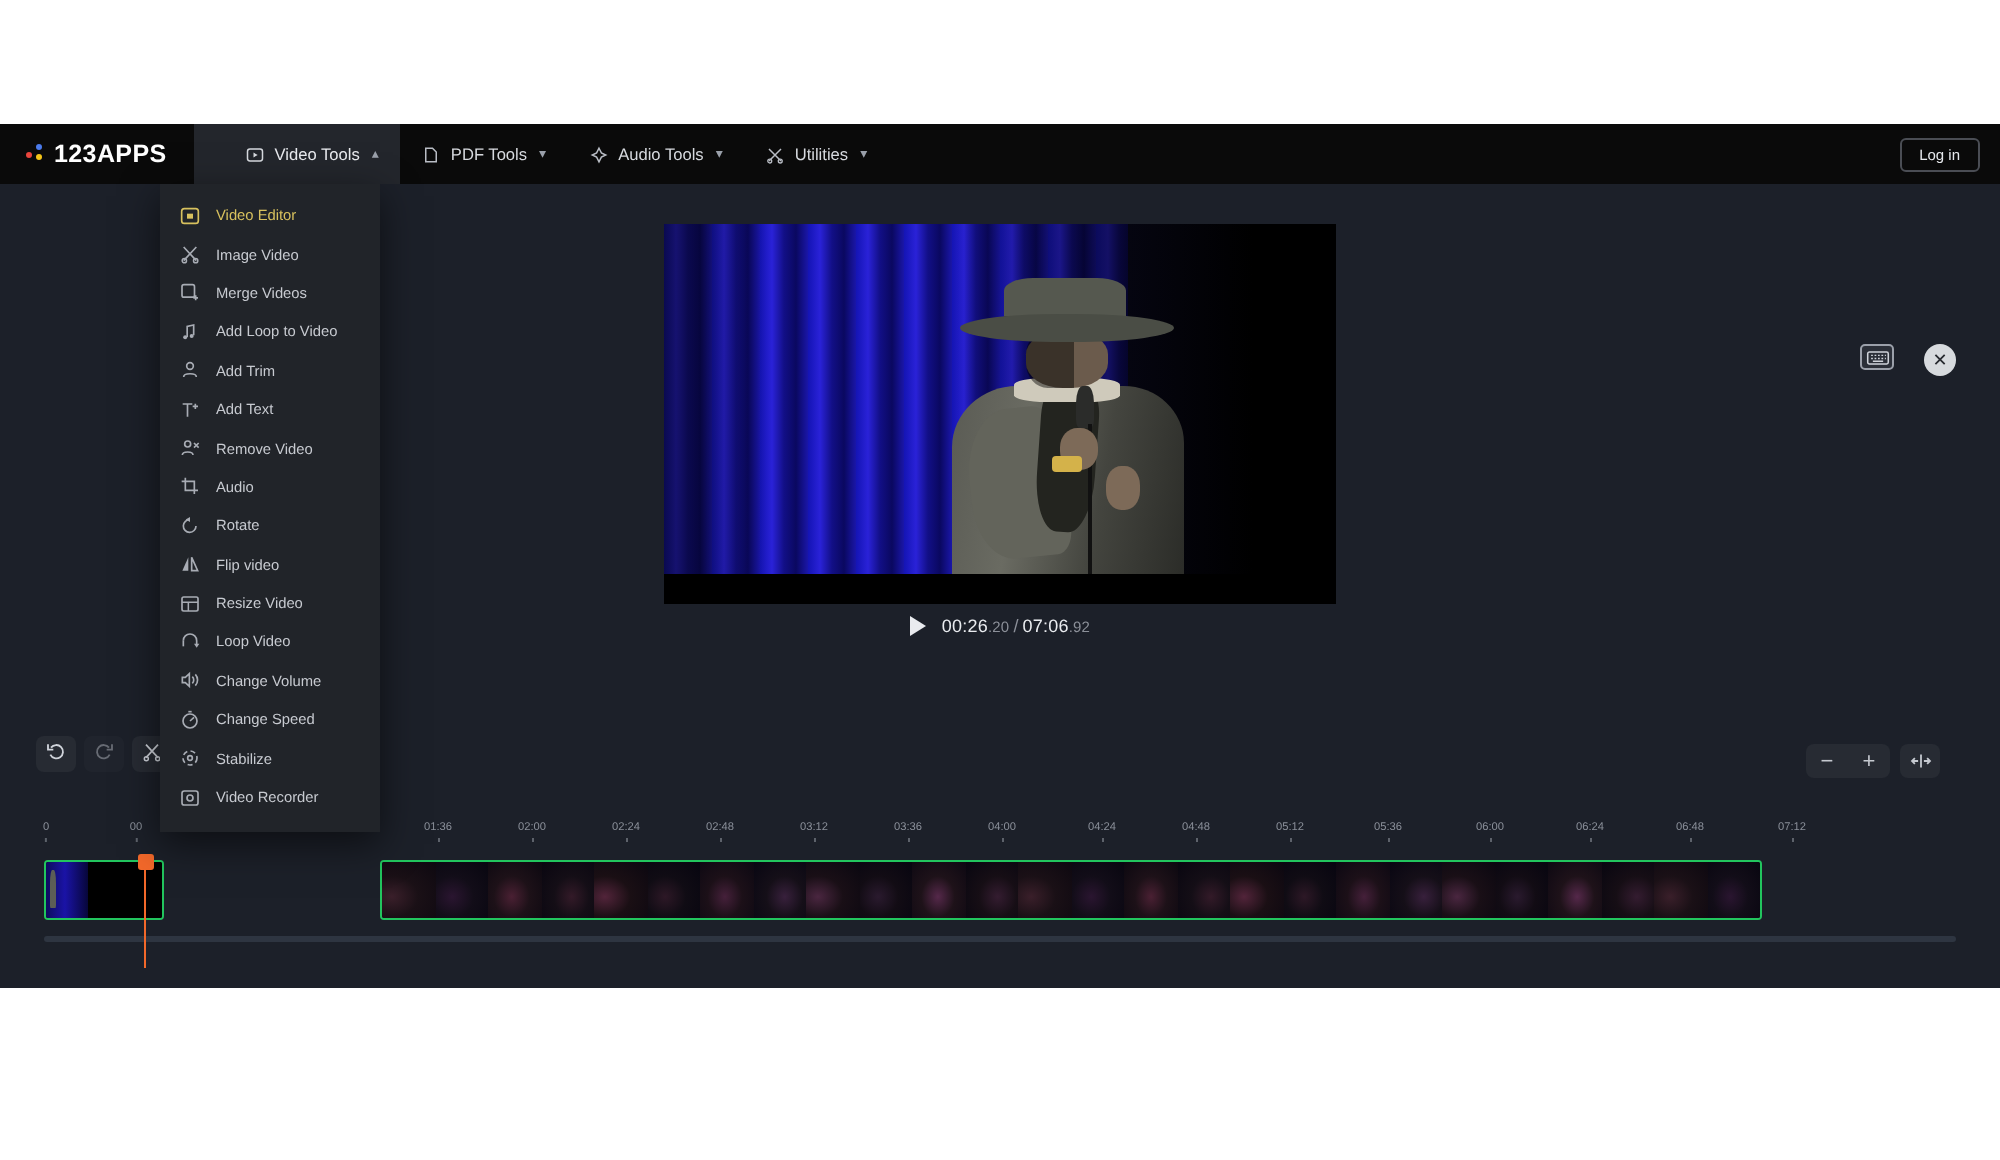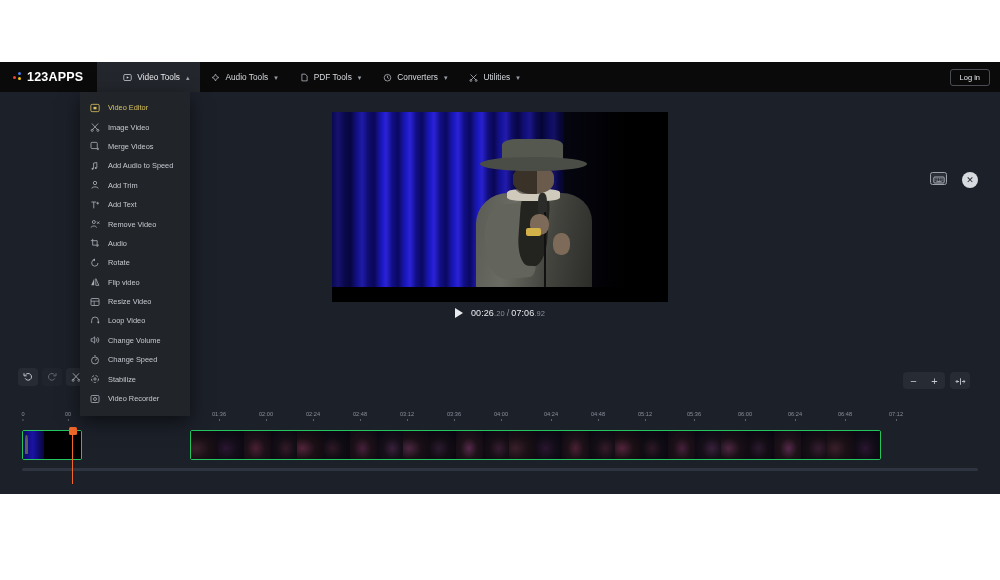--- a/index.html
+++ b/index.html
@@ -232,47 +232,37 @@
             <path d="M5 4.4 L7.8 6 L5 7.6 Z" fill="#d6d9de"></path>
           </svg>
       </span>
       <span>Video Tools</span>
       <span class="caret">▴</span>
     </div>
 
     <div class="nav-item">
       <span class="nav-ico">
         <svg width="9" height="9" viewBox="0 0 12 12">
-            <path d="M6 1.5 L7.6 4.6 L10.5 6 L7.6 7.4 L6 10.5 L4.4 7.4 L1.5 6 L4.4 4.6 Z" fill="none" stroke="#b9bdc5" stroke-width="1"></path>
-          </svg>
-      </span>
-      <span>Audio Tools</span>
+            <path d="M2.5 1.5 h4.5 l2.5 2.5 v6.5 h-7 Z" fill="none" stroke="#b9bdc5" stroke-width="1"></path>
+          </svg>
+      </span>
+      <span>PDF Tools</span>
       <span class="caret">▾</span>
     </div>
 
     <div class="nav-item">
       <span class="nav-ico">
         <svg width="9" height="9" viewBox="0 0 12 12">
-            <path d="M2.5 1.5 h4.5 l2.5 2.5 v6.5 h-7 Z" fill="none" stroke="#b9bdc5" stroke-width="1"></path>
-          </svg>
-      </span>
-      <span>PDF Tools</span>
+            <path d="M6 1.5 L7.6 4.6 L10.5 6 L7.6 7.4 L6 10.5 L4.4 7.4 L1.5 6 L4.4 4.6 Z" fill="none" stroke="#b9bdc5" stroke-width="1"></path>
+          </svg>
+      </span>
+      <span>Audio Tools</span>
       <span class="caret">▾</span>
     </div>
 
-    <div class="nav-item">
-      <span class="nav-ico">
-        <svg width="9" height="9" viewBox="0 0 12 12">
-            <circle cx="6" cy="6.3" r="4.4" fill="none" stroke="#b9bdc5" stroke-width="1"></circle>
-            <path d="M6 3.6 V6.3 L7.8 7.2" fill="none" stroke="#b9bdc5" stroke-width="1"></path>
-          </svg>
-      </span>
-      <span>Converters</span>
-      <span class="caret">▾</span>
-    </div>
 
     <div class="nav-item">
       <span class="nav-ico">
         <svg width="9" height="9" viewBox="0 0 12 12">
             <path d="M2 2 L10 10 M10 2 L2 10" stroke="#b9bdc5" stroke-width="1" fill="none"></path>
             <circle cx="2.5" cy="10" r="1.3" fill="none" stroke="#b9bdc5" stroke-width=".9"></circle>
             <circle cx="9.5" cy="10" r="1.3" fill="none" stroke="#b9bdc5" stroke-width=".9"></circle>
           </svg>
       </span>
       <span>Utilities</span>
@@ -312,21 +302,21 @@
       <span>Merge Videos</span>
     </div>
     <div class="menu-item">
       <span class="menu-ico">
         <svg width="10" height="10" viewBox="0 0 12 12">
             <path d="M4.3 9 V2.6 L8.2 1.8 V8" stroke="#a8acb4" stroke-width="1" fill="none"></path>
             <circle cx="3.1" cy="9.2" r="1.2" fill="#a8acb4"></circle>
             <circle cx="7" cy="8.4" r="1.2" fill="#a8acb4"></circle>
           </svg>
       </span>
-      <span>Add Audio to Speed</span>
+      <span>Add Loop to Video</span>
     </div>
     <div class="menu-item">
       <span class="menu-ico">
         <svg width="10" height="10" viewBox="0 0 12 12">
             <circle cx="6" cy="3.6" r="2" fill="none" stroke="#a8acb4" stroke-width="1"></circle>
             <path d="M2.2 10.2 C2.2 7.6 9.8 7.6 9.8 10.2" fill="none" stroke="#a8acb4" stroke-width="1"></path>
           </svg>
       </span>
       <span>Add Trim</span>
     </div>

